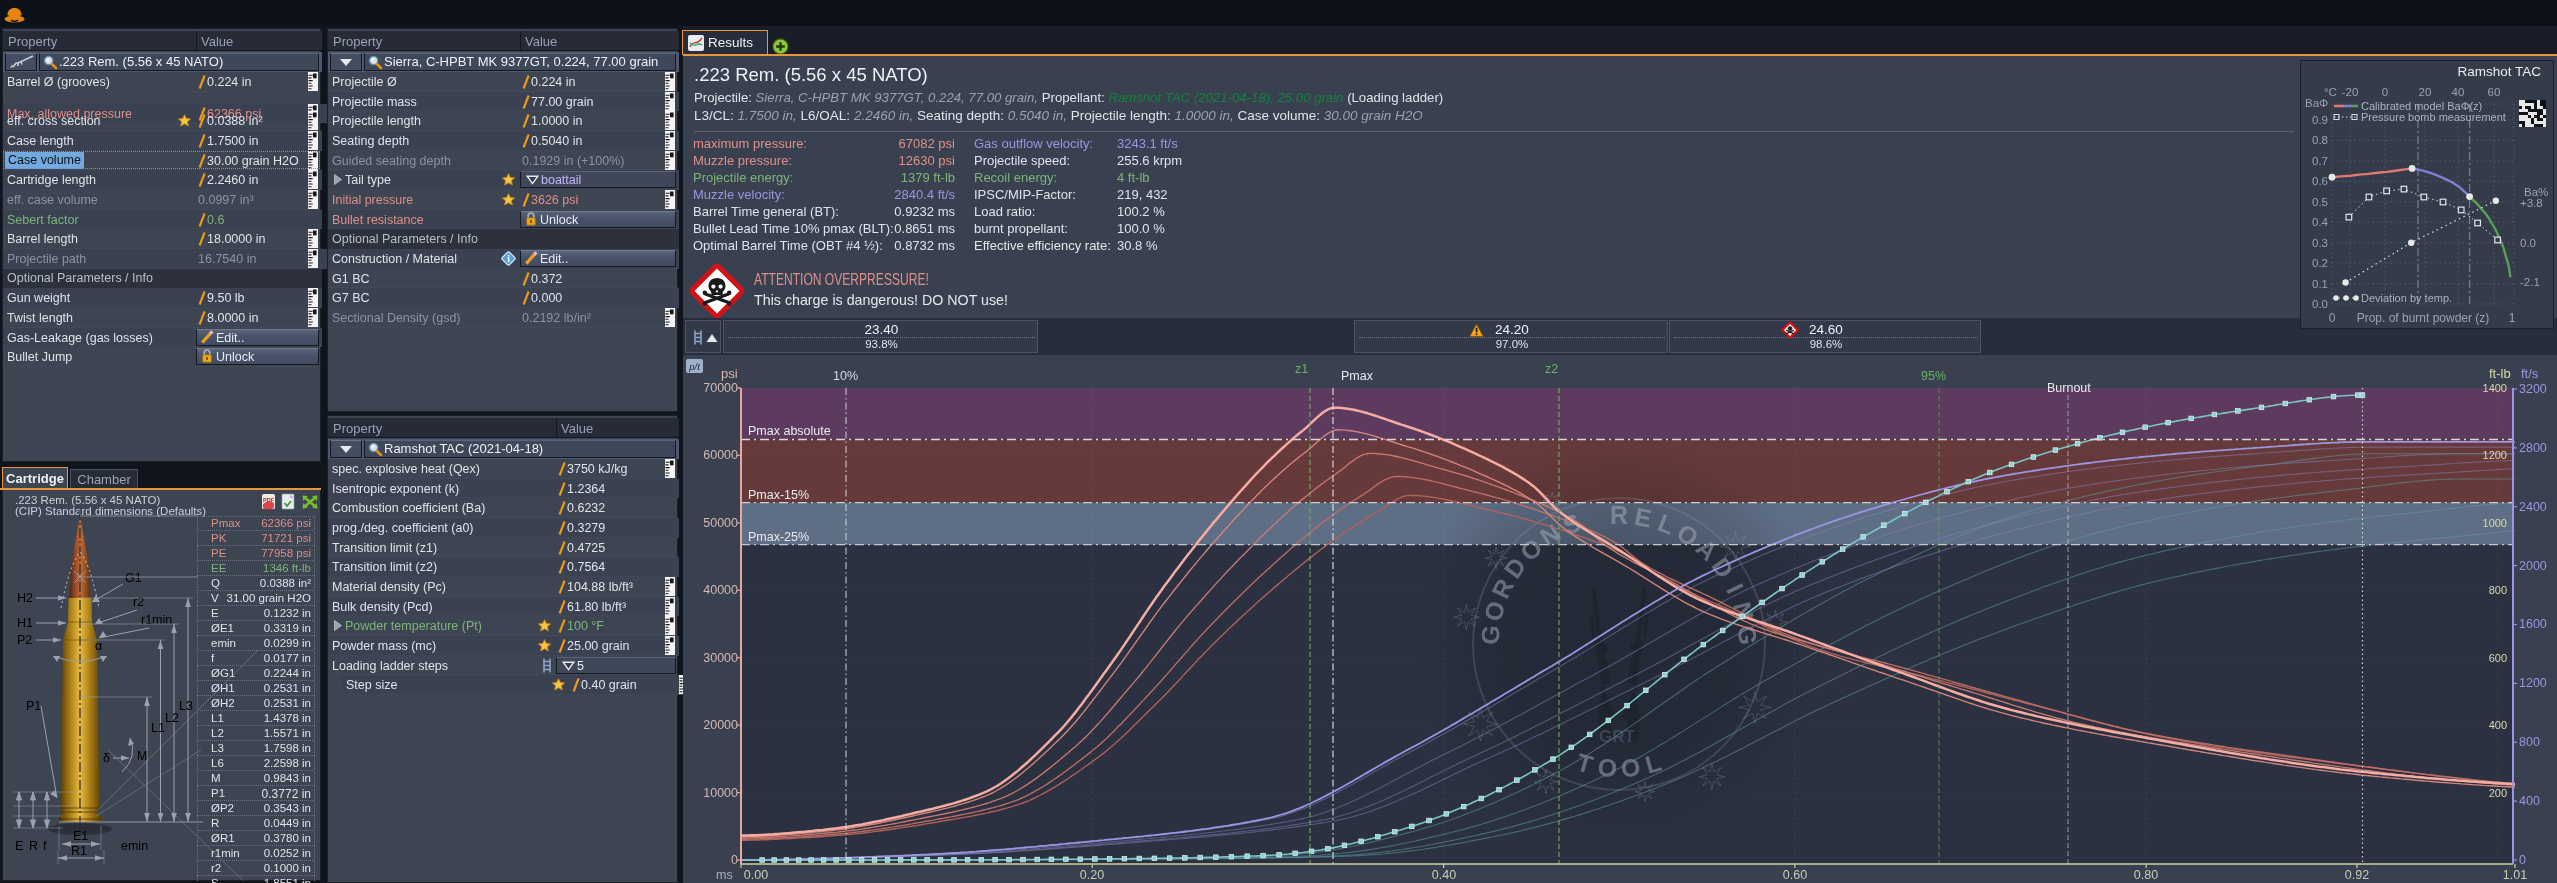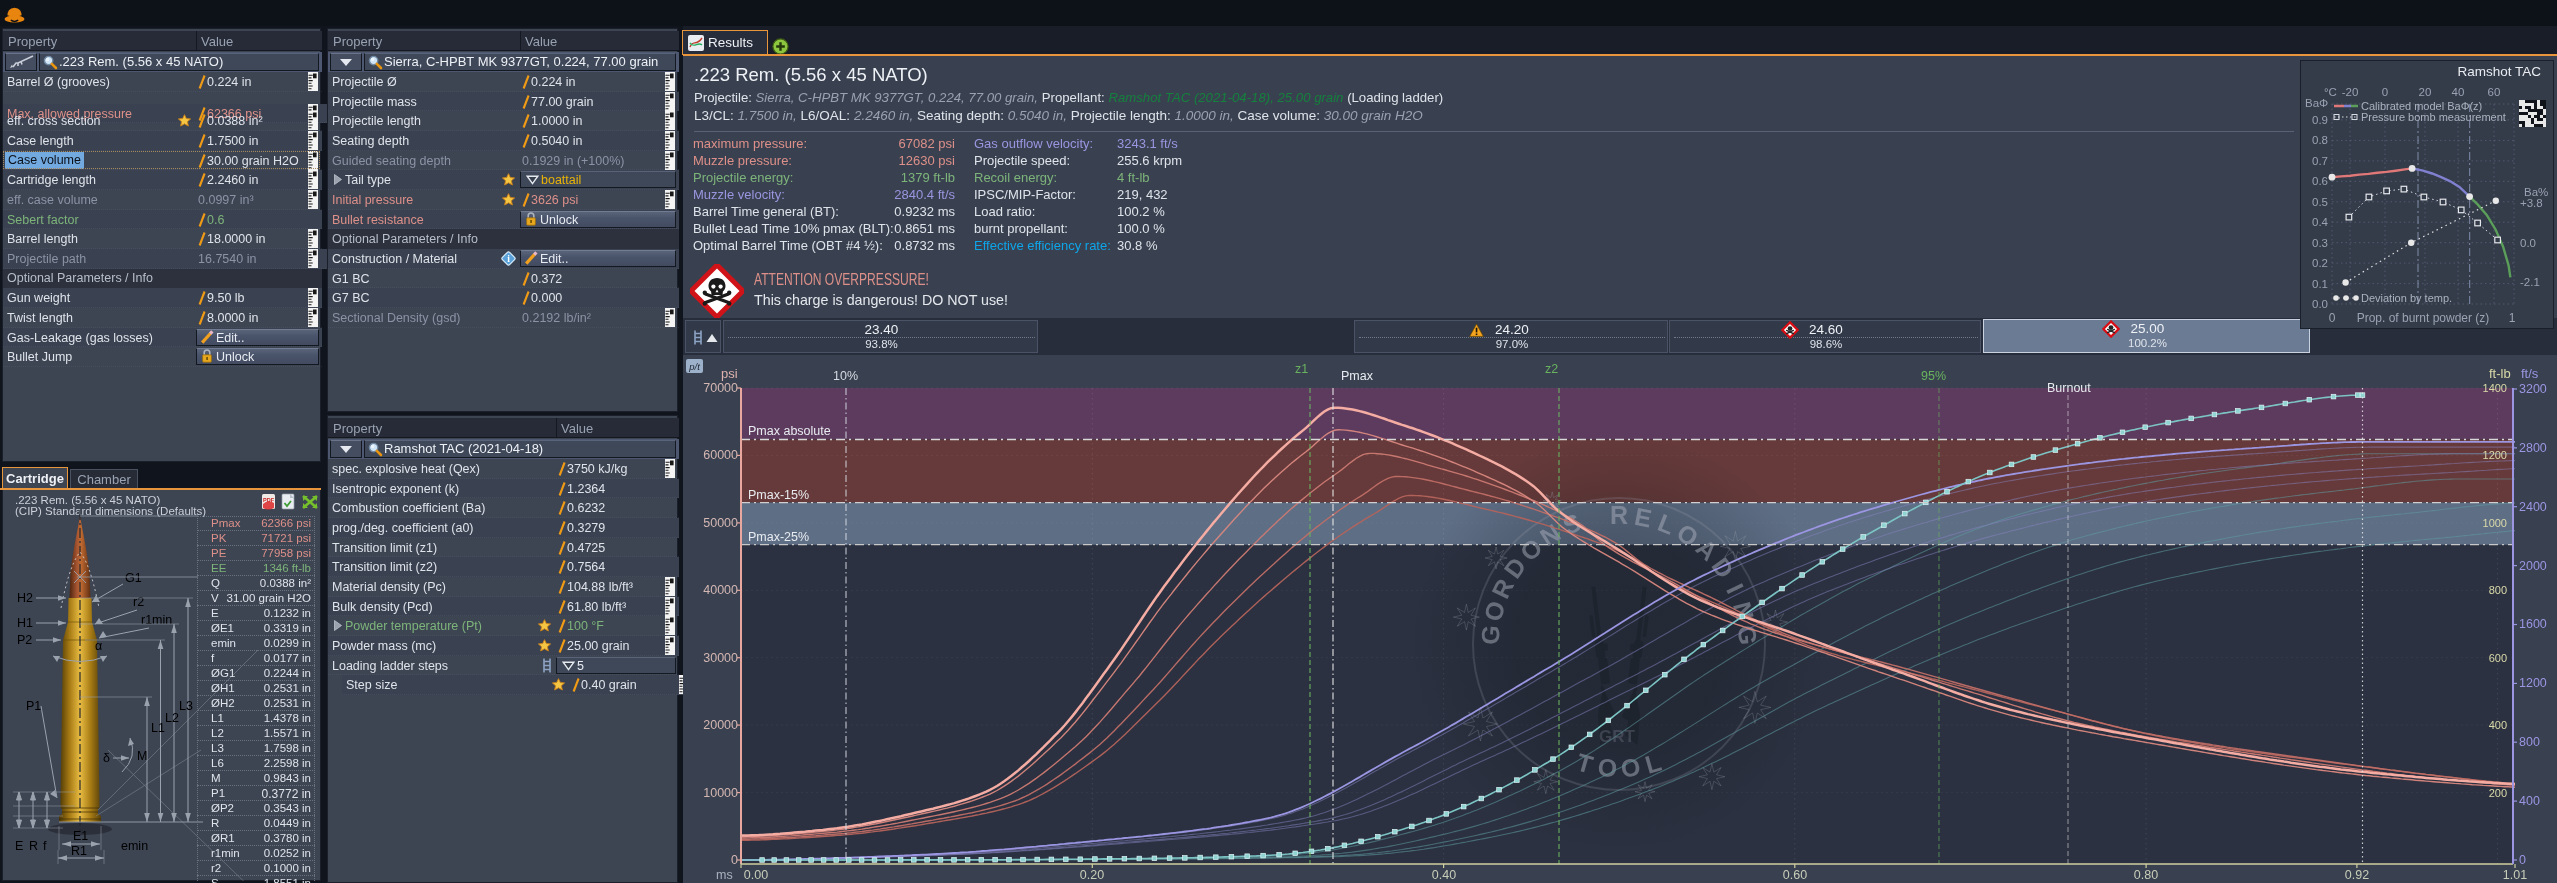--- a/index.html
+++ b/index.html
@@ -283,21 +283,21 @@
         <path d="M0.5 0.5 L7.5 5.5 L0.5 10.5 Z" fill="#9aa2ae" stroke="#c9ced8" stroke-width="0.7"></path>
       </svg>
       <span class="lbl" style="left:17px;color:#dfe3ea">Tail type</span>
       <svg style="position:absolute;left:174px;top:3px" width="13" height="13" viewBox="0 0 12 12">
         <path d="M6 0.6 L7.7 4.2 11.6 4.55 8.7 7.15 9.55 11.1 6 9.1 2.45 11.1 3.3 7.15 0.4 4.55 4.3 4.2 Z" fill="#f5c644" stroke="#c8831c" stroke-width="0.9"></path>
       </svg>
       <div class="fld" style="left:192px;top:1px;width:156px;height:17px"></div>
       <svg style="position:absolute;left:198px;top:5px" width="13" height="10" viewBox="0 0 13 10">
         <path d="M1.2 1.2 H11.8 L6.5 8.6 Z" fill="#39404e" stroke="#e6eaf0" stroke-width="1.4"></path>
       </svg>
-      <span class="lbl" style="left:213px;color:#eab308">boattail</span>
+      <span class="lbl" style="left:213px;color:#c4b5fd">boattail</span>
     </div>
     <div class="prow" style="left:0;top:161px;width:351px;height:20px">
       <span class="lbl" style="left:4px;color:#dd9089">Initial pressure</span>
       <svg style="position:absolute;left:174px;top:3px" width="13" height="13" viewBox="0 0 12 12">
         <path d="M6 0.6 L7.7 4.2 11.6 4.55 8.7 7.15 9.55 11.1 6 9.1 2.45 11.1 3.3 7.15 0.4 4.55 4.3 4.2 Z" fill="#f5c644" stroke="#c8831c" stroke-width="0.9"></path>
       </svg>
       <svg style="position:absolute;left:194px;top:3px" width="8" height="14" viewBox="0 0 8 14">
         <path d="M6.6 0.5 L1.6 13.5" stroke="#ef9b16" stroke-width="2.1"></path>
       </svg>
       <span class="lbl" style="left:203px;color:#dd9089">3626 psi</span>
@@ -753,21 +753,21 @@
 <span class="lbl" style="left:693px;top:204px;font-size:13px;color:#dfe3ea">Barrel Time general (BT):</span>
 <span style="position:absolute;right:1602px;top:204px;font-size:13px;color:#dfe3ea;white-space:nowrap">0.9232 ms</span>
 <span class="lbl" style="left:974px;top:204px;font-size:13px;color:#dfe3ea">Load ratio:</span>
 <span class="lbl" style="left:1117px;top:204px;font-size:13px;color:#dfe3ea">100.2 %</span>
 <span class="lbl" style="left:693px;top:221px;font-size:13px;color:#dfe3ea">Bullet Lead Time 10% pmax (BLT):</span>
 <span style="position:absolute;right:1602px;top:221px;font-size:13px;color:#dfe3ea;white-space:nowrap">0.8651 ms</span>
 <span class="lbl" style="left:974px;top:221px;font-size:13px;color:#dfe3ea">burnt propellant:</span>
 <span class="lbl" style="left:1117px;top:221px;font-size:13px;color:#dfe3ea">100.0 %</span>
 <span class="lbl" style="left:693px;top:238px;font-size:13px;color:#dfe3ea">Optimal Barrel Time (OBT #4 ½):</span>
 <span style="position:absolute;right:1602px;top:238px;font-size:13px;color:#dfe3ea;white-space:nowrap">0.8732 ms</span>
-<span class="lbl" style="left:974px;top:238px;font-size:13px;color:#0ea5e9">Effective efficiency rate:</span>
+<span class="lbl" style="left:974px;top:238px;font-size:13px;color:#e5e5e5">Effective efficiency rate:</span>
 <span class="lbl" style="left:1117px;top:238px;font-size:13px;color:#dfe3ea">30.8 %</span>
 <svg style="position:absolute;left:690px;top:264px" width="54" height="54" viewBox="0 0 54 54">
     <rect x="8.6" y="8.6" width="36.8" height="36.8" fill="#ffffff" stroke="#cf1318" stroke-width="5" transform="rotate(45 27 27)"></rect>
     <path d="M27 14 c-5.5 0 -8.5 3.6 -8.5 8 c0 2.6 1.2 4.4 2.6 5.6 l0.4 3.4 h11 l0.4 -3.4 c1.4 -1.2 2.6 -3 2.6 -5.6 c0 -4.4 -3 -8 -8.5 -8 Z" fill="#1a1a1a"></path>
     <circle cx="23.4" cy="22.6" r="2.1" fill="#fff"></circle>
     <circle cx="30.6" cy="22.6" r="2.1" fill="#fff"></circle>
     <path d="M27 25.5 l-1.5 2.8 h3 Z" fill="#fff"></path>
     <path d="M24.2 31.5 v2 M27 31.5 v2 M29.8 31.5 v2" stroke="#fff" stroke-width="1.1"></path>
     <path d="M15.5 38.5 L38.5 30 M15.5 30 L38.5 38.5" stroke="#1a1a1a" stroke-width="3.4" stroke-linecap="round"></path>
     <circle cx="14.8" cy="28.8" r="2.2" fill="#1a1a1a"></circle>
@@ -803,29 +803,20 @@
     </div>
     <div style="position:absolute;left:986px;top:2px;width:312px;height:33px;background:#323949;border:1px solid #4a5266">
       <div style="position:absolute;left:4px;top:16px;width:304px;border-top:1px dotted #8b94a5;opacity:.7"></div>
       <svg style="position:absolute;left:110.5px;top:0px" width="18" height="18" viewBox="0 0 18 18">
         <rect x="3.6" y="3.6" width="10.8" height="10.8" fill="#ffffff" stroke="#d80e14" stroke-width="2.2" transform="rotate(45 9 9)"></rect>
         <circle cx="9" cy="7.6" r="2.4" fill="#222"></circle>
         <path d="M5.6 12.6 L12.4 9.4 M5.6 9.4 L12.4 12.6" stroke="#222" stroke-width="1.4" stroke-linecap="round"></path>
       </svg>
       <div style="position:absolute;left:0;top:1px;width:312px;text-align:center;font-size:13.5px;color:#eef1f5">24.60</div>
       <div style="position:absolute;left:0;top:17px;width:312px;text-align:center;font-size:11.5px;color:#dfe3ea">98.6%</div>
-    </div>
-    <div style="position:absolute;left:1300px;top:1px;width:327px;height:34px;background:#6b7b94;border:1px solid #c9d2e0">
-      <svg style="position:absolute;left:118.0px;top:0px" width="18" height="18" viewBox="0 0 18 18">
-        <rect x="3.6" y="3.6" width="10.8" height="10.8" fill="#ffffff" stroke="#d80e14" stroke-width="2.2" transform="rotate(45 9 9)"></rect>
-        <circle cx="9" cy="7.6" r="2.4" fill="#222"></circle>
-        <path d="M5.6 12.6 L12.4 9.4 M5.6 9.4 L12.4 12.6" stroke="#222" stroke-width="1.4" stroke-linecap="round"></path>
-      </svg>
-      <div style="position:absolute;left:0;top:1px;width:327px;text-align:center;font-size:13.5px;color:#eef1f5">25.00</div>
-      <div style="position:absolute;left:0;top:17px;width:327px;text-align:center;font-size:11.5px;color:#dfe3ea">100.2%</div>
     </div>
   </div>
 <svg id="chart" style="position:absolute;left:683px;top:355px" width="1874" height="528" viewBox="0 0 1874 528" font-family="Liberation Sans, sans-serif">
     <rect x="0" y="0" width="1874" height="528" fill="#394150"></rect>
     <rect x="58" y="33" width="1772" height="476" fill="#2b3140"></rect>
     <rect x="58" y="33.0" width="1772" height="51.5" fill="#5d3b5e"></rect>
     <rect x="58" y="84.5" width="1772" height="63.1" fill="#663a3a"></rect>
     <rect x="58" y="147.6" width="1772" height="42.1" fill="#5e6e85"></rect>
     <path d="M58 437.6 H1830" stroke="#ffffff" stroke-opacity="0.05" stroke-width="1" stroke-dasharray="2 3"></path>
     <path d="M58 370.1 H1830" stroke="#ffffff" stroke-opacity="0.05" stroke-width="1" stroke-dasharray="2 3"></path>

